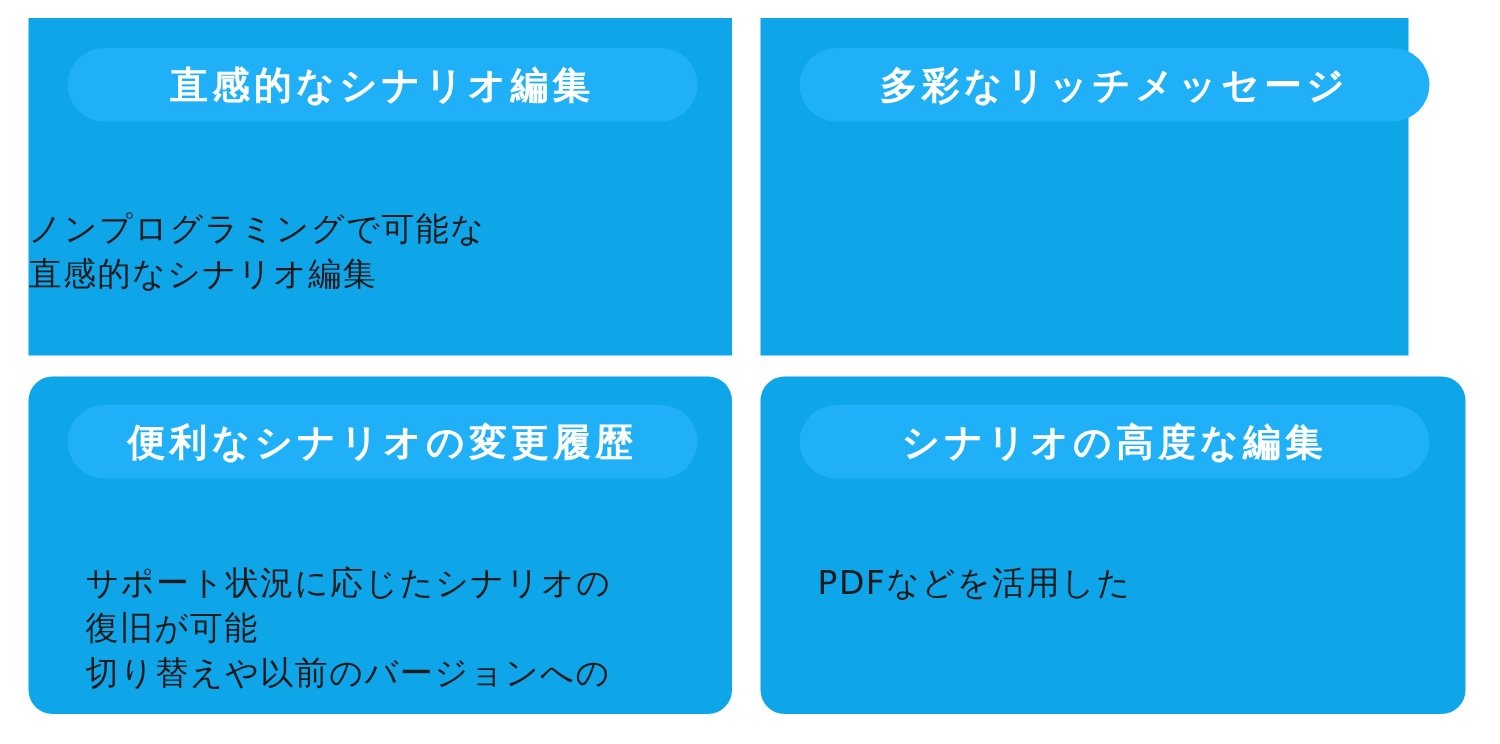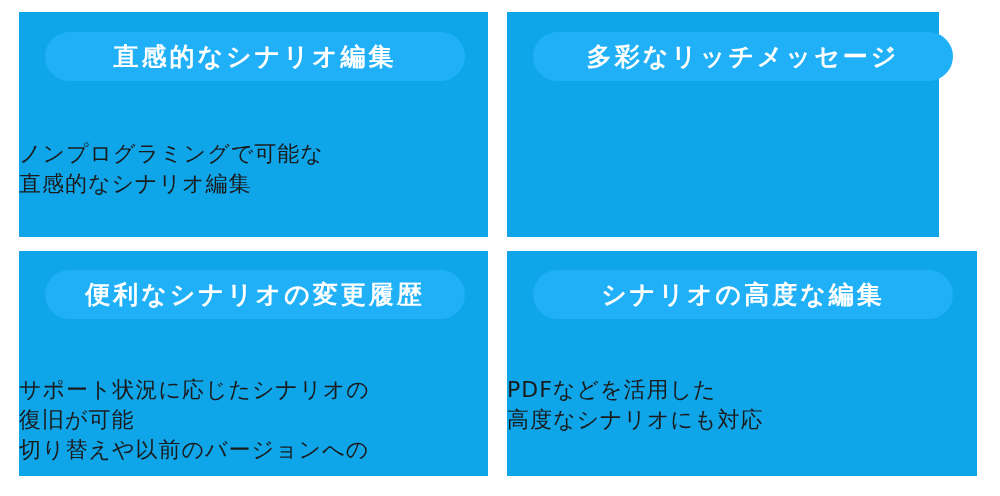--- a/index.html
+++ b/index.html
@@ -16,22 +16,22 @@
     }
     .card {
       position: absolute;
       width: 469px;
       height: 225px;
       background: #0ea5e9;
       box-sizing: border-box;
     }
     .card.c1 { left: 19px; top: 12px; }
     .card.c2 { left: 507px; top: 12px; width: 432px; }
-    .card.c3 { left: 19px; top: 251px; }
-    .card.c4 { left: 507px; top: 251px; width: 470px; }
+    .card.c3 { left: 19px; top: 251px; border-radius: 16px; }
+    .card.c4 { left: 507px; top: 251px; width: 470px; border-radius: 16px; }
 
     .pill {
       position: absolute;
       left: 26px;
       top: 20px;
       width: 420px;
       height: 49px;
       border-radius: 25px;
       background: #1fb0f8;
       color: #ffffff;
@@ -49,21 +49,21 @@
       left: 0;
       right: 0;
       top: 95px;
       text-align: left;
       color: #1a1a1a;
       font-size: 22px;
       line-height: 30px;
       letter-spacing: 1px;
       margin-top: 32px;
     }
-    .card.c3 .desc, .card.c4 .desc { top: 92px; }
+    .card.c3 .desc, .card.c4 .desc { top: 92px; padding-left: 38px; }
     .desc .line {
       display: block;
       white-space: nowrap;
     }
   </style>
 </head>
 <body>
 
 <div class="card c1">
   <div class="pill">直感的なシナリオ編集</div>
@@ -85,15 +85,14 @@
     <span class="line">サポート状況に応じたシナリオの</span>
     <span class="line">復旧が可能</span>
     <span class="line">切り替えや以前のバージョンへの</span>
   </div>
 </div>
 
 <div class="card c4">
   <div class="pill">シナリオの高度な編集</div>
   <div class="desc">
     <span class="line">PDFなどを活用した</span>
-    <span class="line">高度なシナリオにも対応</span>
   </div>
 </div>
 
 </body></html>

